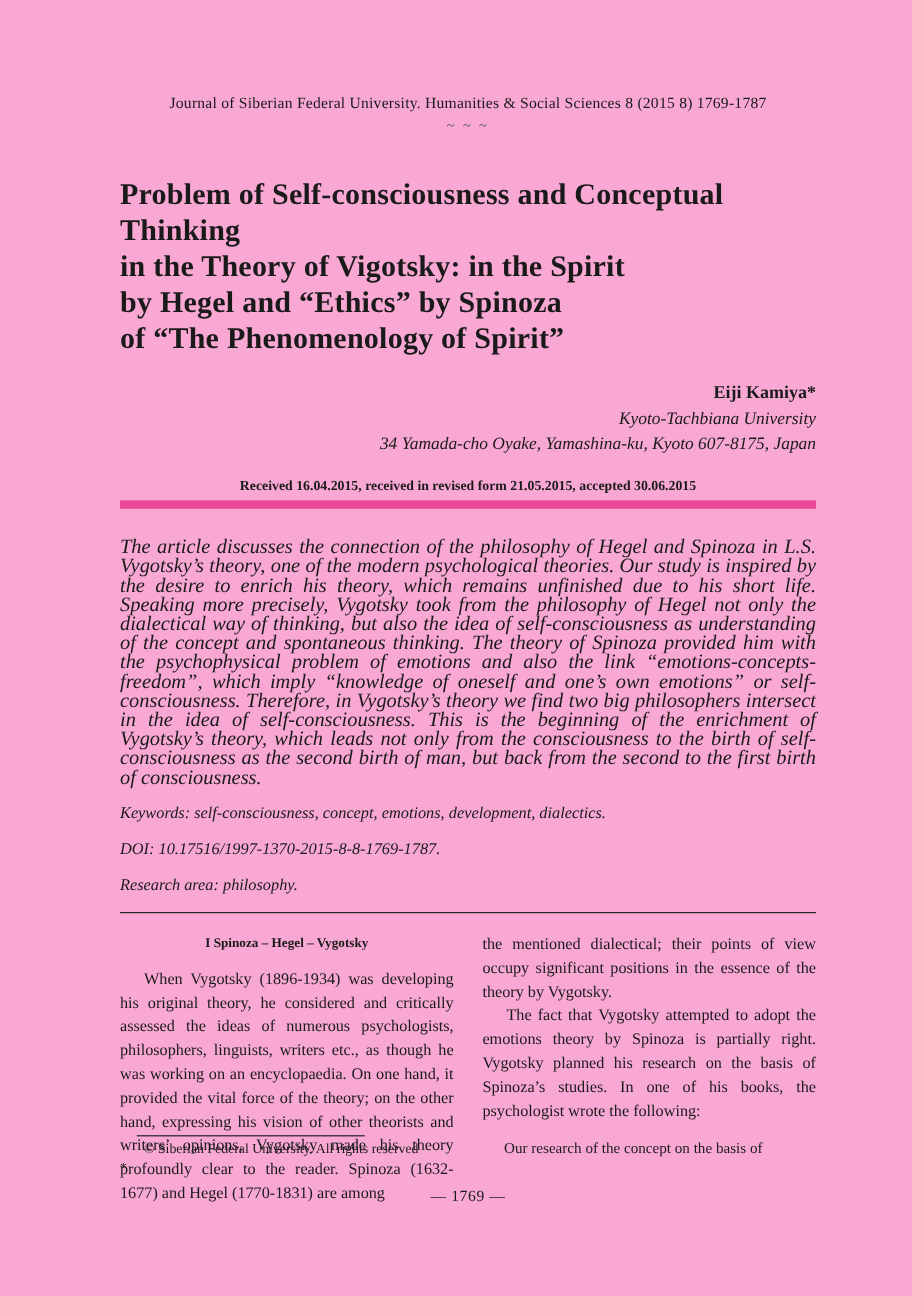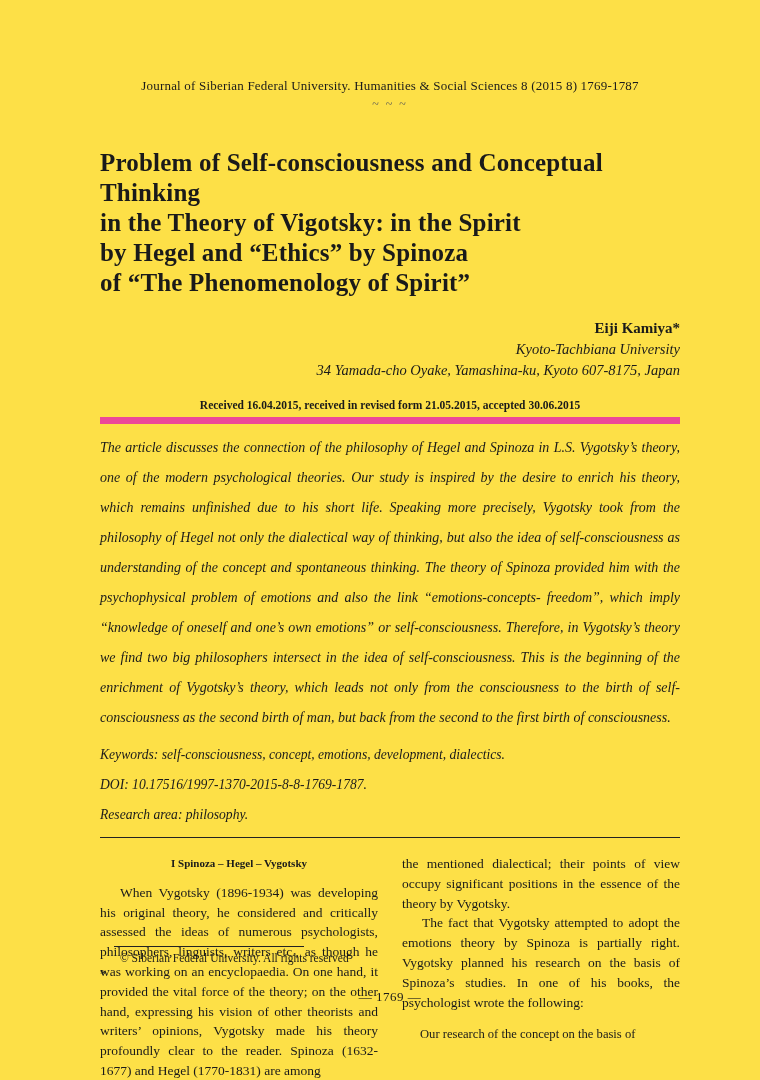--- a/index.html
+++ b/index.html
@@ -8,21 +8,21 @@
     width: 760px;
     height: 1080px;
     font-family: "Liberation Serif", "DejaVu Serif", serif;
     color: #1a1a1a;
     position: relative;
     overflow: hidden;
   }
   .page {
     width: 760px;
     height: 1080px;
-    background: #fde047;
+    background: #f9a8d4;
     padding: 78px 80px 0 100px;
     position: relative;
   }
   .journal-line {
     text-align: center;
     font-size: 13px;
     letter-spacing: 0.2px;
   }
   .tilde-line {
     text-align: center;
@@ -57,24 +57,24 @@
   }
   .received-line {
     margin-top: 18px;
     text-align: center;
     font-size: 11.5px;
     padding-bottom: 6px;
     border-bottom: 7px solid #ec4899;
     font-weight: bold;
   }
   .abstract {
-    margin-top: 9px;
+    margin-top: 24px;
     font-style: italic;
-    font-size: 14px;
-    line-height: 30px;
+    font-size: 17px;
+    line-height: 16px;
     text-align: justify;
   }
   .meta-line {
     font-style: italic;
     font-size: 13.6px;
     margin-top: 14px;
   }
   .divider-full {
     border: none;
     border-top: 1px solid #222;

